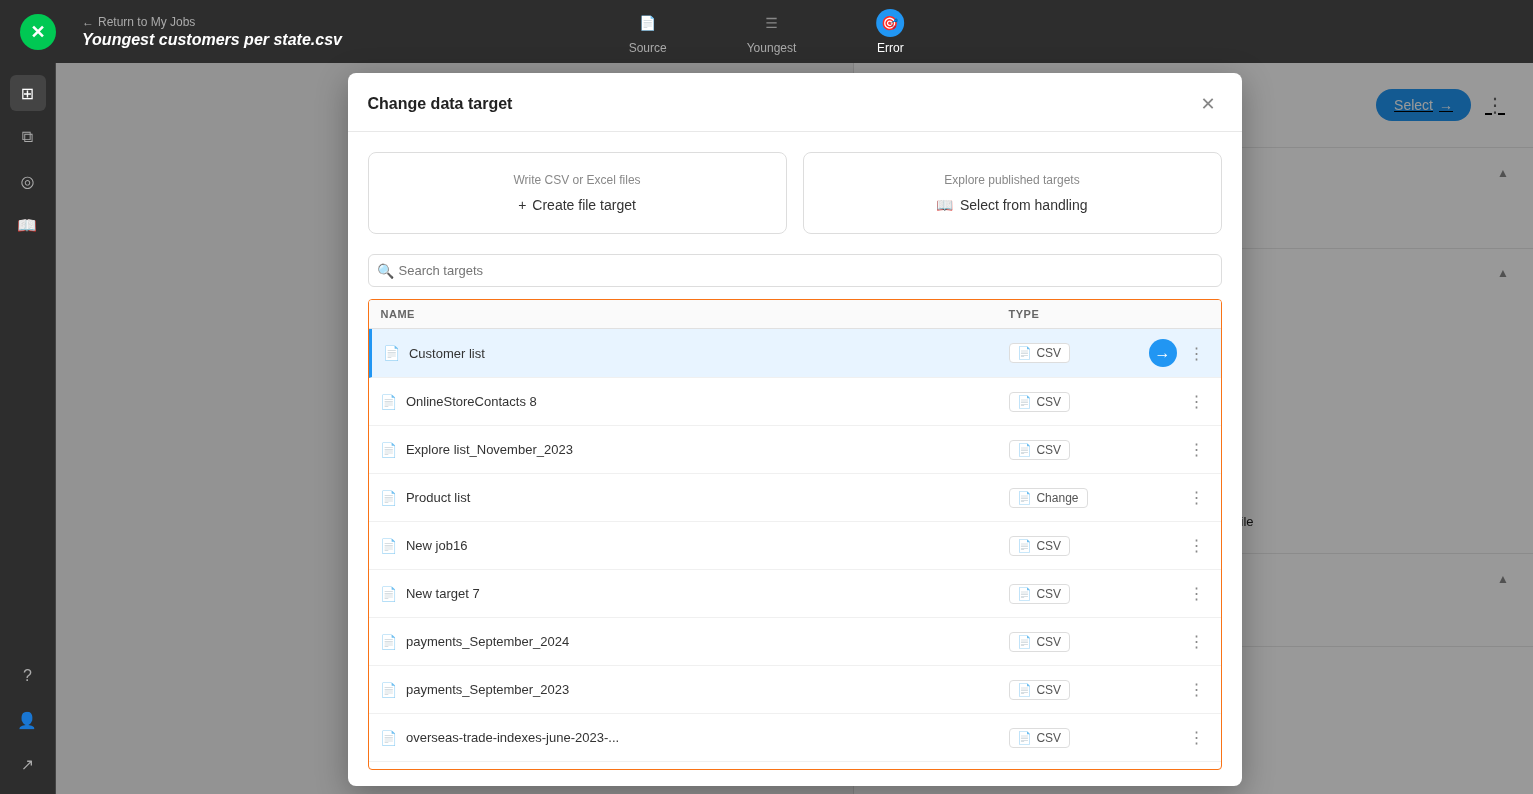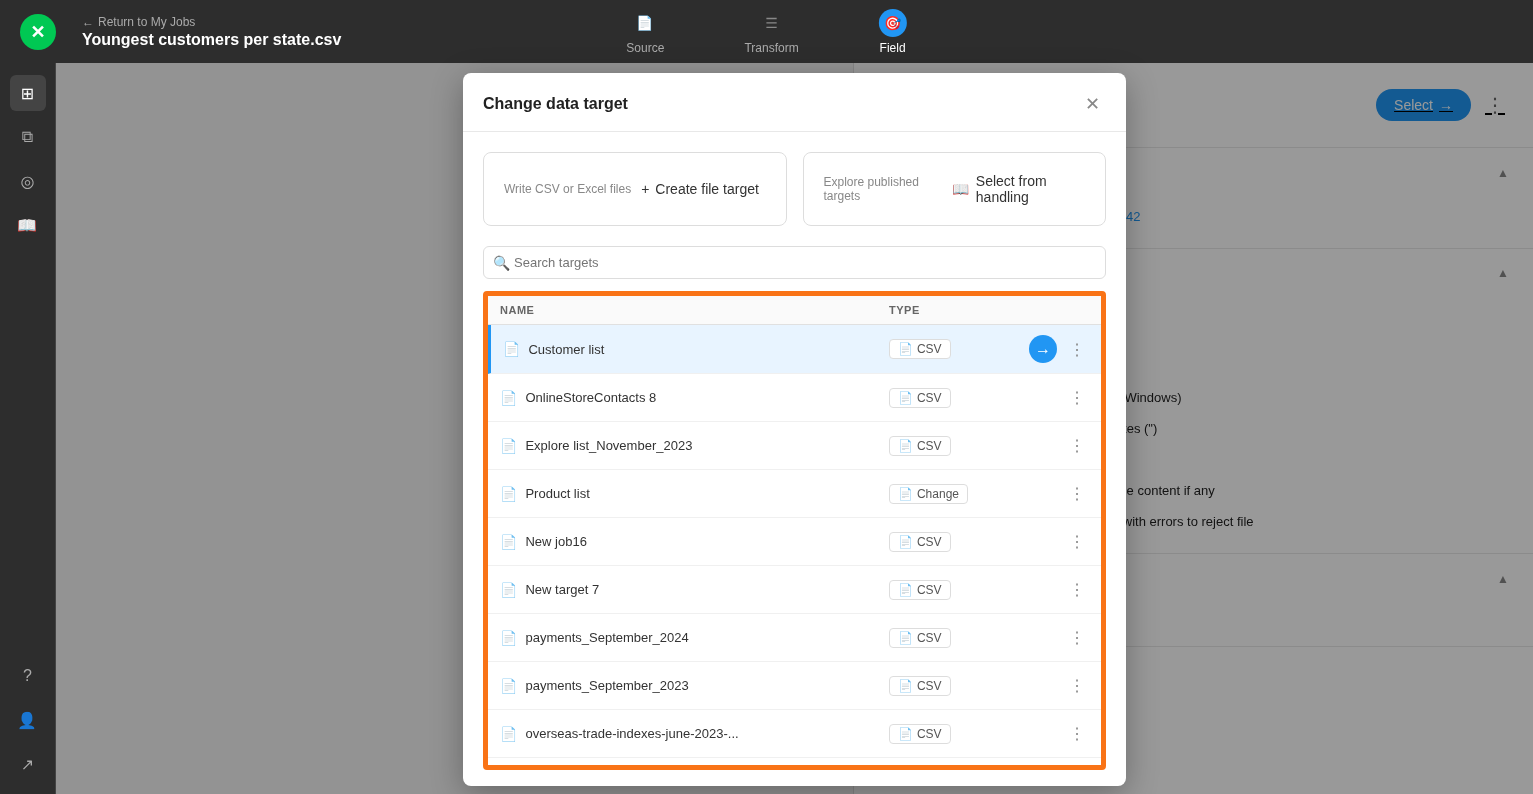--- a/index.html
+++ b/index.html
@@ -26,20 +26,21 @@
       display: flex;
       align-items: center;
       gap: 4px;
       cursor: pointer;
     }
     .back-arrow { font-size: 12px; }
     .job-title {
       font-size: 16px;
       font-weight: 600;
       color: #fff;
+      font-style: italic;
     }
     .topbar-steps {
       position: absolute;
       left: 50%;
       transform: translateX(-50%);
       display: flex;
       gap: 80px;
       align-items: center;
     }
     .step {
@@ -131,21 +132,21 @@
       background: rgba(0,0,0,0.4);
       display: flex;
       justify-content: center;
       align-items: flex-start;
       padding-top: 10px;
     }
 
     .modal-content {
       background: #fff;
       border-radius: 8px;
-      width: 663px;
+      width: 894px;
       max-height: 720px;
       overflow: hidden;
       box-shadow: 0 8px 32px rgba(0,0,0,0.3);
       display: flex;
       flex-direction: column;
       position: relative;
     }
 
     .modal-header {
       padding: 18px 20px 14px;
@@ -173,21 +174,21 @@
       display: flex;
       gap: 16px;
       padding: 20px;
     }
     .option-card {
       flex: 1;
       border: 1px solid #ddd;
       border-radius: 8px;
       padding: 20px;
       display: flex;
-      flex-direction: row;
+      flex-direction: column;
       align-items: center;
       gap: 10px;
       cursor: pointer;
       transition: border-color 0.2s;
     }
     .option-card-subtitle {
       font-size: 12px;
       color: #888;
     }
     .option-card-action {
@@ -222,21 +223,21 @@
       font-size: 13px;
       color: #555;
       outline: none;
     }
 
     
     .table-wrap {
       flex: 1;
       overflow: hidden;
       margin: 0 20px;
-      border: 5px solid #f97316;
+      border: 1px solid #f97316;
       border-radius: 4px;
     }
     .table-header {
       display: flex;
       padding: 8px 12px;
       border-bottom: 1px solid #e0e0e0;
       background: #fafafa;
     }
     .col-name { flex: 1; font-size: 11px; font-weight: 600; color: #666; text-transform: uppercase; letter-spacing: 0.5px; }
     .col-type { width: 140px; font-size: 11px; font-weight: 600; color: #666; text-transform: uppercase; letter-spacing: 0.5px; }
@@ -448,25 +449,25 @@
       <div class="job-title">Youngest customers per state.csv</div>
     </div>
   </div>
   <div class="topbar-steps">
     <div class="step">
       <div class="step-icon">📄</div>
       <span>Source</span>
     </div>
     <div class="step">
       <div class="step-icon">☰</div>
-      <span>Transform</span>
+      <span>Youngest</span>
     </div>
     <div class="step active">
       <div class="step-icon">🎯</div>
-      <span>Field</span>
+      <span>Error</span>
     </div>
   </div>
 </div>
 
 <div class="sidebar">
   <div class="sidebar-icon active">⊞</div>
   <div class="sidebar-icon">⧉</div>
   <div class="sidebar-icon">◎</div>
   <div class="sidebar-icon">📖</div>
   <div style="flex:1"></div>

